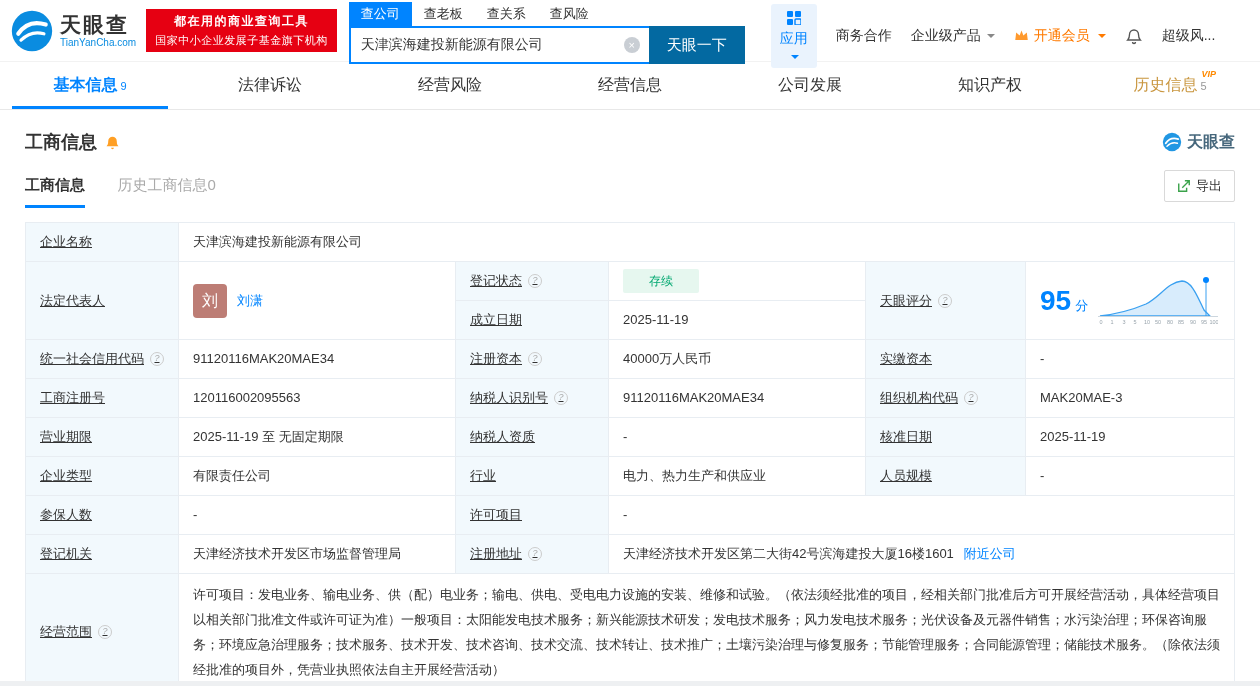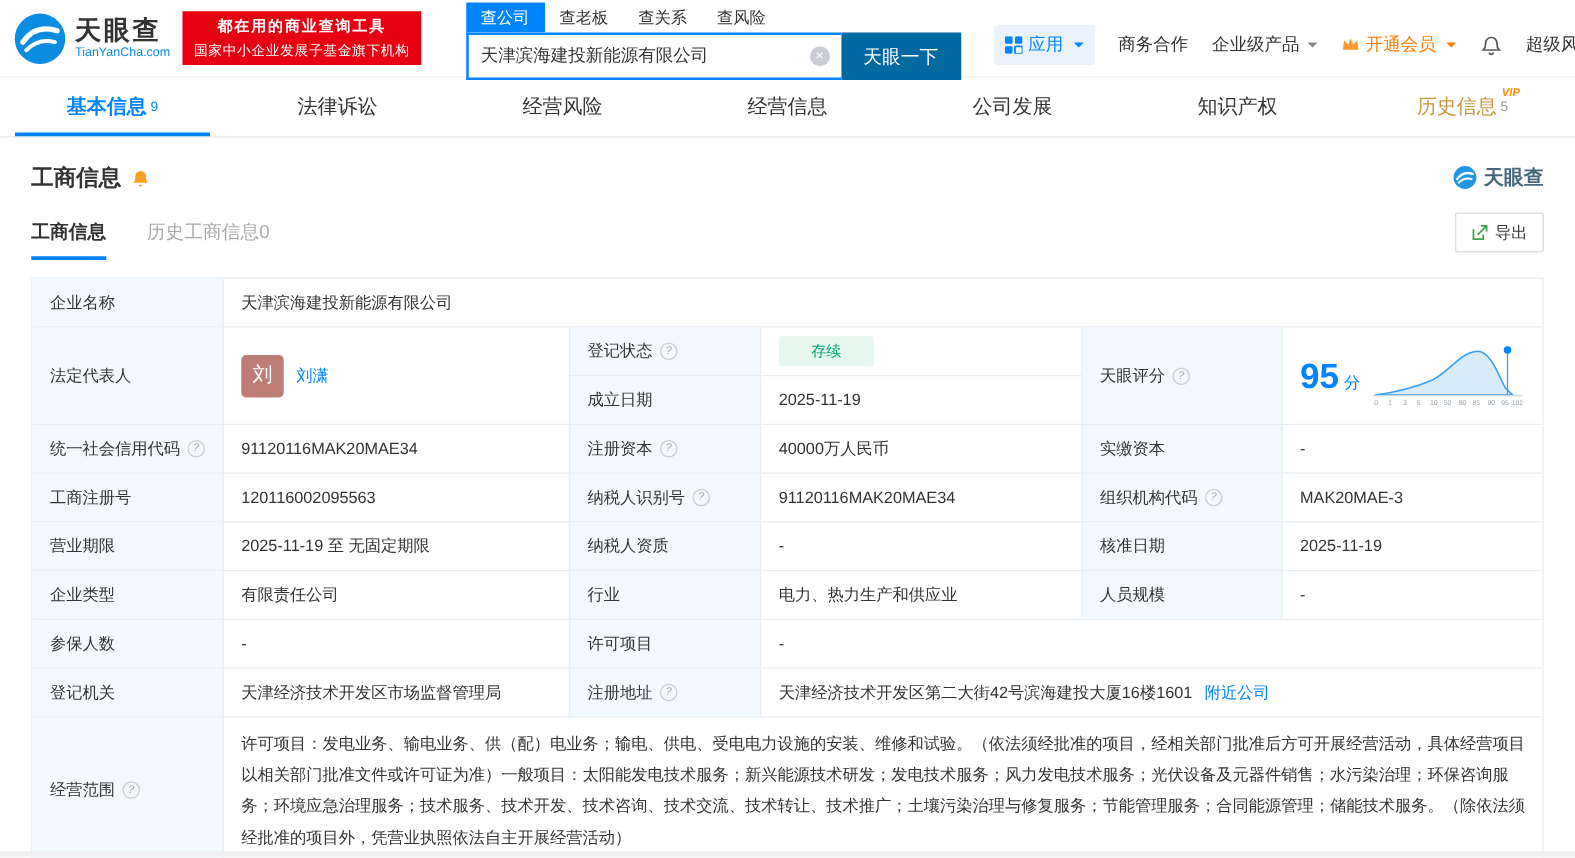--- a/index.html
+++ b/index.html
@@ -9,31 +9,31 @@
     font-family: "Liberation Sans", "DejaVu Sans", sans-serif;
   }
   
   .topbar { height: 62px; display: flex; align-items: center; padding-left: 10px; border-bottom: 1px solid #f2f2f2; white-space: nowrap; }
   .logo { display: flex; align-items: center; gap: 6px; cursor: pointer; }
   .logo-cn { font-size: 21px; font-weight: bold; color: #333; letter-spacing: 2px; line-height: 1.1; }
   .logo-en { font-size: 10px; color: #0a8ce0; }
   .promo { background: #e60012; color: #fff; padding: 4px 9px; margin-left: 10px; text-align: center; }
   .promo-1 { font-size: 12px; font-weight: bold; letter-spacing: 1.5px; }
   .promo-2 { font-size: 11px; margin-top: 3px; letter-spacing: .5px; }
-  .search-wrap { margin-left: 36px; width: 396px; align-self: flex-start; margin-top: 2px; }
+  .search-wrap { margin-left: 12px; width: 396px; align-self: flex-start; margin-top: 2px; }
   .search-tabs { display: flex; height: 24px; align-items: flex-end; }
   .stab { font-size: 13px; padding: 3px 12px; cursor: pointer; color: #333; }
   .stab.active { background: #0084ff; color: #fff; }
   .search-box { display: flex; height: 38px; }
   .input-wrap { position: relative; flex: 1; }
   .search-input { width: 100%; height: 38px; border: 2px solid #0084ff; border-right: none; padding: 0 30px 0 10px; font-size: 14px; color: #333; outline: none; font-family: inherit; }
   .clear-icon { position: absolute; right: 9px; top: 50%; transform: translateY(-50%); width: 16px; height: 16px; border-radius: 50%; background: #c9ced4; color: #fff; font-size: 11px; display: flex; align-items: center; justify-content: center; cursor: pointer; }
   .search-btn { width: 96px; height: 38px; background: #0369a1; color: #fff; border: none; font-size: 15px; cursor: pointer; font-family: inherit; }
   .top-menu { display: flex; align-items: center; gap: 19px; margin-left: 26px; margin-top: 10px; font-size: 14px; overflow: hidden; flex: 1; }
-  .menu-apps { background: #eaf3fd; color: #0084ff; padding: 7px 9px; border-radius: 3px; display: flex; align-items: center; gap: 5px; cursor: pointer; }
+  .menu-apps { background: #eaf3fd; color: #0084ff; padding: 7px 9px; border-radius: 3px; display: flex; align-items: center; gap: 5px; cursor: pointer; flex-direction: column; }
   .menu-item { display: flex; align-items: center; gap: 3px; cursor: pointer; color: #333; }
   .menu-item.vip { color: #ff7a00; gap: 5px; }
   .caret { width: 0; height: 0; border: 4px solid transparent; border-top-color: #888; margin-left: 3px; transform: translateY(2px); }
   .caret.blue { border-top-color: #0084ff; }
   .caret.orange { border-top-color: #ff7a00; }
   .bellbtn { cursor: pointer; display: flex; align-items: center; }
   
   .nav { height: 48px; display: flex; border-bottom: 1px solid #e8e8e8; }
   .nav-item { flex: 1; display: flex; align-items: center; justify-content: center; font-size: 16px; position: relative; cursor: pointer; color: #333; }
   .nav-item.active { color: #0084ff; font-weight: bold; }
@@ -51,21 +51,21 @@
   .sub-tabs { display: flex; justify-content: space-between; align-items: flex-end; margin-top: 16px; }
   .sub-tab { display: inline-block; font-size: 15px; padding-bottom: 10px; margin-right: 28px; cursor: pointer; }
   .sub-tab.active { font-weight: bold; color: #333; border-bottom: 3px solid #0084ff; }
   .sub-tab.inactive { color: #aaa; }
   .export-btn { display: flex; align-items: center; gap: 5px; border: 1px solid #d9d9d9; background: #fff; padding: 6px 12px; border-radius: 2px; font-size: 13px; color: #333; cursor: pointer; margin-bottom: 6px; font-family: inherit; }
   
   .info-table { border: 1px solid #e8edf2; margin-top: 14px; }
   .t-row { display: grid; grid-template-columns: 153px 277px 153px 257px 160px 1fr; }
   .t-row.rep { grid-template-rows: 39px 39px; }
   .cell { padding: 0 14px; font-size: 13px; display: flex; align-items: center; min-height: 39px; border-right: 1px solid #e8edf2; border-bottom: 1px solid #e8edf2; line-height: 1.5; }
-  .label { background: #f2f9fd; }
+  .label { background: #f2f9fd; text-decoration: underline; }
   .span5 { grid-column: span 5; }
   .span3 { grid-column: span 3; }
   .rs2 { grid-row: span 2; }
   .lastcol { border-right: none; }
   .nob { border-bottom: none; }
   .q { display: inline-flex; width: 14px; height: 14px; border: 1px solid #ccc; border-radius: 50%; color: #aaa; font-size: 9px; align-items: center; justify-content: center; margin-left: 6px; flex: none; cursor: pointer; }
   .badge-green { background: #e6f7ef; color: #00a870; padding: 3px 26px; border-radius: 2px; font-size: 12px; }
   .avatar { width: 34px; height: 34px; background: #bd7d75; color: #fff; border-radius: 4px; display: flex; align-items: center; justify-content: center; font-size: 16px; margin-right: 10px; flex: none; cursor: pointer; }
   .link { color: #0084ff; text-decoration: none; cursor: pointer; }
   .nearby { margin-left: 10px; white-space: nowrap; }

